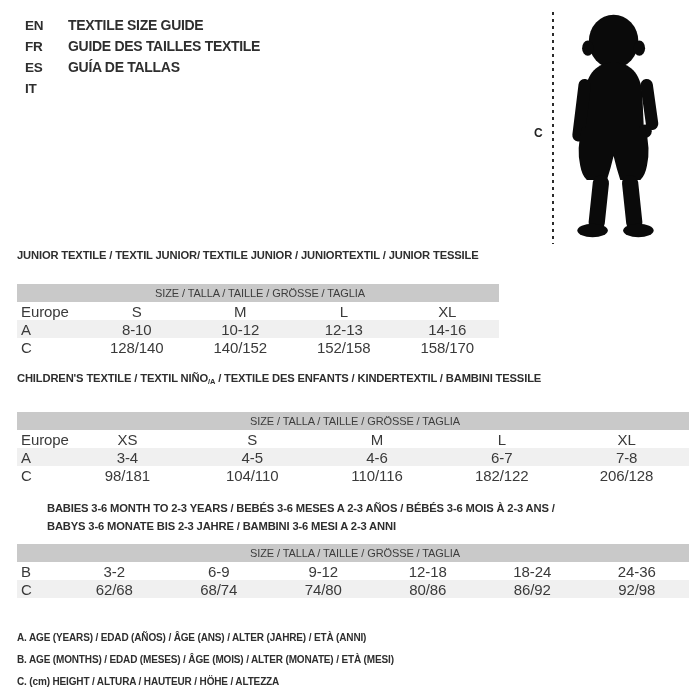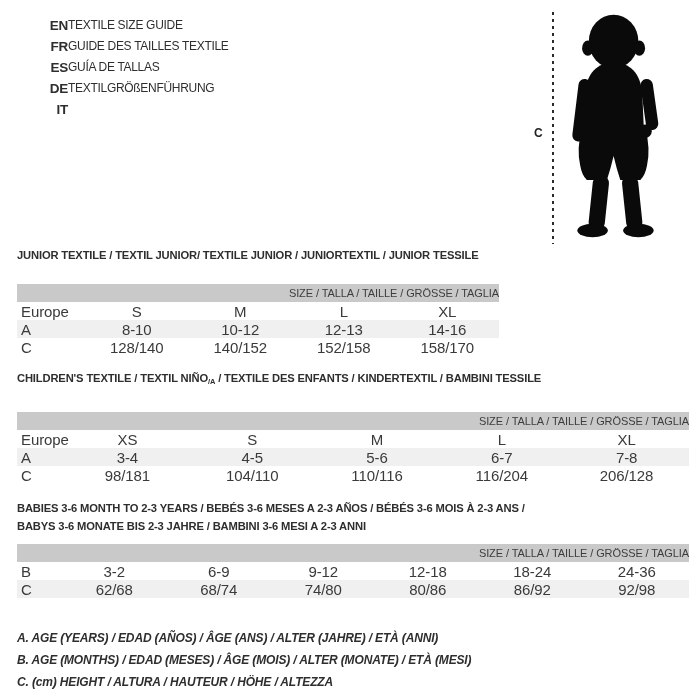--- a/index.html
+++ b/index.html
@@ -3,82 +3,78 @@
 <meta charset="utf-8">
 <style>
   html,body { margin:0; padding:0; }
   body {
     width:700px; height:700px; position:relative; overflow:hidden;
     background:#ffffff; color:#2e2e2e;
     font-family:"Liberation Sans", sans-serif;
   }
 
   
-  .languages { position:absolute; top:15px; left:25px;text-align:right; }
+  .languages { position:absolute; top:15px; left:25px; }
   .lang-row { display:flex; line-height:21px; }
   .lang-code { width:43px; font-weight:700; font-size:13.5px; letter-spacing:-0.3px; }
-  .lang-title { font-weight:400; font-size:12px; letter-spacing:-0.3px; white-space:nowrap; }
+  .lang-title { font-weight:700; font-size:14px; letter-spacing:-0.3px; white-space:nowrap; }
 
   
   .figure { position:absolute; left:530px; top:6px; width:155px; height:246px; }
   .measure-label { position:absolute; left:4px; top:120px; font-size:12px; font-weight:700; color:#222; }
   .dashed-line { position:absolute; left:22px; top:6px; width:2px; height:232px;
     background:repeating-linear-gradient(to bottom, #2b2b2b 0 3px, transparent 3px 7px); }
   .toddler-svg { position:absolute; left:33px; top:3px; }
   .toddler-svg g { fill: var(--silhouette, #0a0a0a); }
 
   
   .section { position:absolute; left:17px; }
   #section-junior   { top:249px; }
   #section-children { top:372px; }
   #section-babies   { top:499px; }
   .section-title { font-size:11.2px; font-weight:700; letter-spacing:-0.15px;
     color:#2e2e2e; line-height:13px; white-space:nowrap; }
-  #section-babies .section-title { line-height:18px; }
+  #section-babies .section-title { line-height:18px;margin-left:30px; }
   .sub { font-size:7.5px; vertical-align:-2px; }
 
   table.size-table { border-collapse:collapse; table-layout:fixed; margin-top:22px; }
   #section-children table.size-table { margin-top:24px; }
   #section-babies table.size-table { margin-top:9px; }
   .t1 { width:482px; }
   .t2, .t3 { width:672px; }
   .t1 col.lbl-col { width:68px; }
   .t2 col.lbl-col { width:48px; }
   .t3 col.lbl-col { width:45px; }
 
-  .size-table th { background:var(--table-header-bg, #c9c9c9); font-weight:400; text-align:right;
+  .size-table th { background:var(--table-header-bg, #c9c9c9); font-weight:400; text-align:center;
     font-size:11px; color:#3d3d3d; height:18px; padding:0 0 0 4px; letter-spacing:-0.1px; }
   .size-table td { height:18px; font-size:15px; color:var(--text-table, #3a3a3a);
     text-align:center; padding:0; letter-spacing:-0.1px; }
   .size-table td.lbl { text-align:left; padding-left:4px; }
   .size-table tbody tr:nth-child(2) { background:var(--row-alt-bg, #f0f0f0); }
 
   
   .footnotes { position:absolute; left:17px; top:627px; }
-  .footnote { font-size:12px; font-weight:700; line-height:22px; letter-spacing:-0.15px; white-space:nowrap;font-style:italic; }
+  .footnote { font-size:10px; font-weight:700; line-height:22px; letter-spacing:-0.15px; white-space:nowrap; }
 </style>
 </head>
 <body>
 
 <div class="languages">
   <div class="lang-row">
     <span class="lang-code">EN</span>
     <span class="lang-title">TEXTILE SIZE GUIDE</span>
   </div>
   <div class="lang-row">
     <span class="lang-code">FR</span>
     <span class="lang-title">GUIDE DES TAILLES TEXTILE</span>
   </div>
   <div class="lang-row">
     <span class="lang-code">ES</span>
     <span class="lang-title">GUÍA DE TALLAS</span>
-  </div>
-  <div class="lang-row">
-    <span class="lang-code">DE</span>
-    <span class="lang-title">TEXTILGRÖßENFÜHRUNG</span>
   </div>
   <div class="lang-row">
     <span class="lang-code">IT</span>
   </div>
 </div>
 
 <div class="figure">
   <span class="measure-label">C</span>
   <div class="dashed-line"></div>
   <svg class="toddler-svg" width="105" height="233" viewBox="0 0 110 236" aria-hidden="true">
@@ -162,30 +158,30 @@
         <td>XS</td>
         <td>S</td>
         <td>M</td>
         <td>L</td>
         <td>XL</td>
       </tr>
       <tr>
         <td class="lbl">A</td>
         <td>3-4</td>
         <td>4-5</td>
-        <td>5-6</td>
+        <td>4-6</td>
         <td>6-7</td>
         <td>7-8</td>
       </tr>
       <tr>
         <td class="lbl">C</td>
         <td>98/181</td>
         <td>104/110</td>
         <td>110/116</td>
-        <td>116/204</td>
+        <td>182/122</td>
         <td>206/128</td>
       </tr>
     </tbody>
   </table>
 </div>
 
 <div class="section" id="section-babies">
   <div class="section-title">BABIES 3-6 MONTH TO 2-3 YEARS / BEBÉS 3-6 MESES A 2-3 AÑOS / BÉBÉS 3-6 MOIS À 2-3 ANS /</div>
   <div class="section-title">BABYS 3-6 MONATE BIS 2-3 JAHRE / BAMBINI 3-6 MESI A 2-3 ANNI</div>
   <table class="size-table t3">

